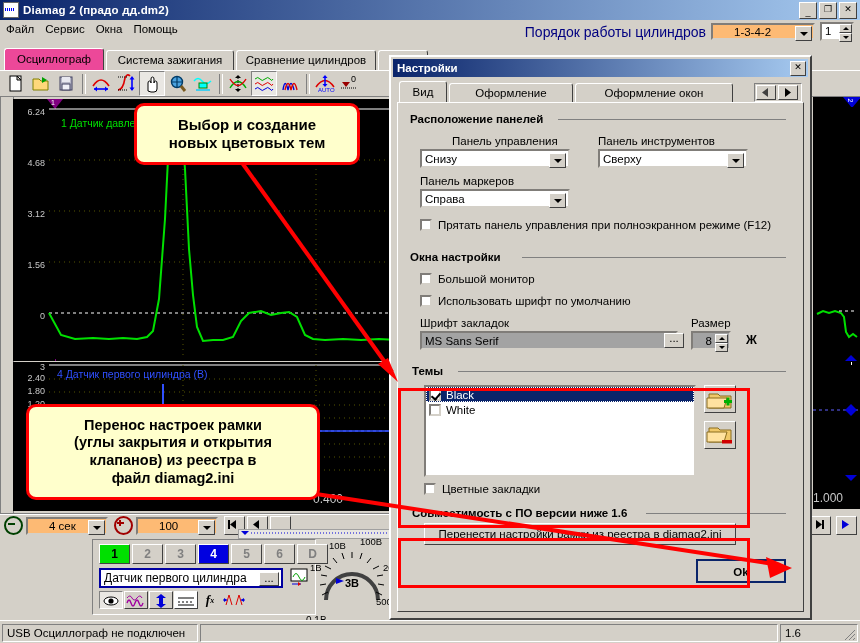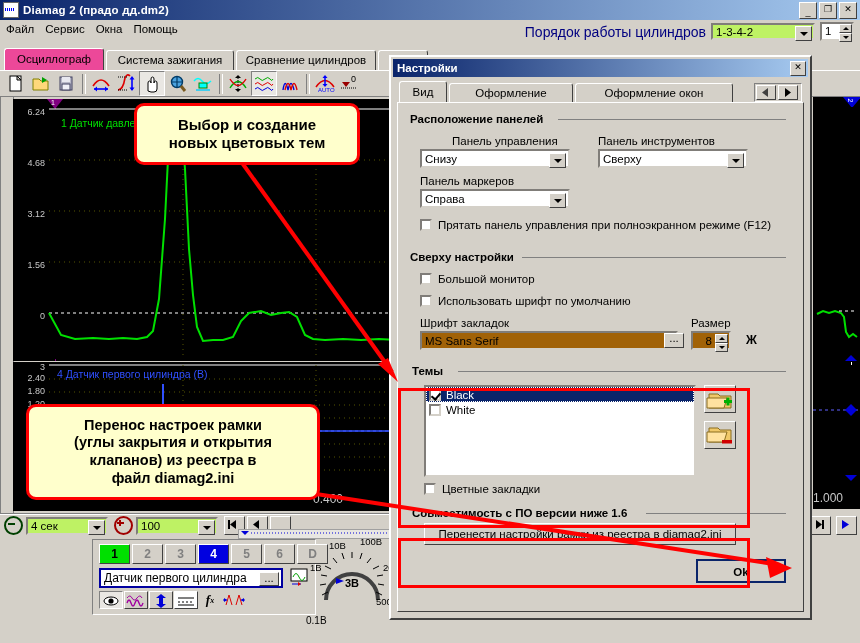--- a/index.html
+++ b/index.html
@@ -27,22 +27,22 @@
   .win-btn{width:16px;height:15px;background:#d4d0c8;border:1px solid;
     border-color:#fff #404040 #404040 #fff;font-size:9px;line-height:13px;text-align:center;
     font-family:"Liberation Sans",sans-serif;color:#000;}
 
   .menubar{position:absolute;left:0;top:20px;width:860px;height:19px;background:#d4d0c8;
     border-bottom:1px solid #d4d0c8;display:flex;align-items:center;padding-left:6px;box-sizing:border-box;}
   .menubar span{margin-right:11px;color:#000;font-size:11.5px;}
 
   .cyl-order{position:absolute;right:6px;top:22px;display:flex;align-items:center;gap:5px;}
   .cyl-order .lbl{color:#000080;font-size:14px;}
-  .combo{background:#bef264;border:2px inset #d4d0c8;height:17px;display:flex;align-items:center;
-    padding-left:3px;box-sizing:border-box;font-size:11.5px;color:#000;position:relative;}
+  .combo{background:#fdba74;border:2px inset #d4d0c8;height:17px;display:flex;align-items:center;
+    padding-left:21px;box-sizing:border-box;font-size:11.5px;color:#000;position:relative;}
   .combo .arrow{position:absolute;right:1px;top:1px;width:15px;height:13px;background:#d4d0c8;
     border:1px solid;border-color:#fff #404040 #404040 #fff;}
   .combo .arrow:after{content:"";position:absolute;left:4px;top:5px;
     border-left:4px solid transparent;border-right:4px solid transparent;border-top:4px solid #000;}
   .spin{width:34px;height:19px;background:#fff;border:2px inset #d4d0c8;position:relative;
     box-sizing:border-box;font-size:11.5px;padding-left:3px;line-height:15px;}
   .spin .ud{position:absolute;right:0;top:0;width:13px;height:15px;}
   .spin .ud div{height:7px;background:#d4d0c8;border:1px solid;
     border-color:#fff #404040 #404040 #fff;position:relative;}
   .spin .ud div:after{content:"";position:absolute;left:3px;top:2px;
@@ -121,21 +121,21 @@
   .dcombo{background:#fff;border:2px inset #d4d0c8;height:19px;box-sizing:border-box;
     display:flex;align-items:center;padding-left:3px;font-size:11.5px;position:relative;}
   .dcombo .arrow{position:absolute;right:2px;top:2px;width:15px;height:13px;background:#d4d0c8;
     border:1px solid;border-color:#fff #404040 #404040 #fff;}
   .dcombo .arrow:after{content:"";position:absolute;left:4px;top:5px;
     border-left:4px solid transparent;border-right:4px solid transparent;border-top:4px solid #000;}
   .cbx{width:12px;height:12px;background:#fff;border:2px inset #d4d0c8;box-sizing:border-box;
     display:inline-block;vertical-align:middle;position:relative;flex:none;}
   .cbx.checked:after{content:"";position:absolute;left:2px;top:0px;width:4px;height:7px;
     border:solid #000;border-width:0 2px 2px 0;transform:rotate(40deg);}
-  .txtin{background:#a16207;border:2px inset #d4d0c8;height:19px;box-sizing:border-box;
+  .txtin{background:#a3a3a3;border:2px inset #d4d0c8;height:19px;box-sizing:border-box;
     display:flex;align-items:center;padding-left:3px;font-size:11.5px;position:relative;}
   .dbtn{background:#d4d0c8;border:1px solid;border-color:#fff #404040 #404040 #fff;
     font-size:11.5px;text-align:center;box-sizing:border-box;color:#000;}
   .listbox{background:#fff;border:2px inset #d4d0c8;box-sizing:border-box;overflow:hidden;}
   .lrow{height:15px;display:flex;align-items:center;padding-left:3px;font-size:11.5px;}
   .lrow.sel{background:#0a246a;color:#fff;outline:1px dotted #fff;outline-offset:-1px;}
   .redbox{position:absolute;border:3px solid #f00;box-sizing:border-box;z-index:60;pointer-events:none;}
 
   
   .callout{position:absolute;background:#ffffcc;border:3px solid #ff0000;border-radius:10px;
@@ -524,20 +524,34 @@
       </svg>
       <div style="position:absolute;left:17px;top:-2px;font-size:9.5px;">10В</div>
       <div style="position:absolute;left:48px;top:-6px;font-size:9.5px;">100В</div>
       <div style="position:absolute;left:-2px;top:20px;font-size:9.5px;">1В</div>
       <div style="position:absolute;left:71px;top:20px;font-size:9.5px;">20</div>
       <div style="position:absolute;left:-6px;top:52px;font-size:10px;margin-top:21px;">0.1В</div>
       <div style="position:absolute;left:64px;top:54px;font-size:9.5px;">500</div>
     </div>
   </div>
 
+  <div class="statusbar">
+    <div class="sbcell" style="width:196px;margin-left:2px;">USB Осциллограф не подключен</div>
+    <div class="sbcell" style="flex:1;margin-left:2px;margin-right:2px;"></div>
+    <div class="sbcell" style="width:78px;margin-right:2px;position:relative;">
+      <span>1.6</span>
+      <svg width="14" height="14" style="position:absolute;right:1px;bottom:0;">
+          <g stroke="#808080">
+            <line x1="13" y1="3" x2="3" y2="13"></line>
+            <line x1="13" y1="7" x2="7" y2="13"></line>
+            <line x1="13" y1="11" x2="11" y2="13"></line>
+          </g>
+        </svg>
+    </div>
+  </div>
 
   <div class="dlg">
     <div class="dlg-title">
       <span class="t">Настройки</span>
       <div class="dlg-x" style="font-size:9px;">✕</div>
     </div>
 
     <div class="dlg-body">
 
       <div class="dtab sel" style="left:2px;width:48px;">Вид</div>
@@ -577,21 +591,21 @@
         <div class="dcombo" style="position:absolute;left:22px;top:86px;width:150px;">
           <span>Справа</span>
           <div class="arrow"></div>
         </div>
 
         <div style="position:absolute;left:22px;top:116px;display:flex;align-items:center;gap:6px;">
           <span class="cbx"></span>
           <span class="flabel">Прятать панель управления при полноэкранном режиме (F12)</span>
         </div>
 
-        <div style="position:absolute;left:12px;top:148px;" class="glabel">Сверху настройки</div>
+        <div style="position:absolute;left:12px;top:148px;" class="glabel">Окна настройки</div>
         <div class="grule" style="left:124px;top:154px;width:264px;"></div>
 
         <div style="position:absolute;left:22px;top:170px;display:flex;align-items:center;gap:6px;">
           <span class="cbx"></span>
           <span class="flabel">Большой монитор</span>
         </div>
         <div style="position:absolute;left:22px;top:192px;display:flex;align-items:center;gap:6px;">
           <span class="cbx"></span>
           <span class="flabel">Использовать шрифт по умолчанию</span>
         </div>

